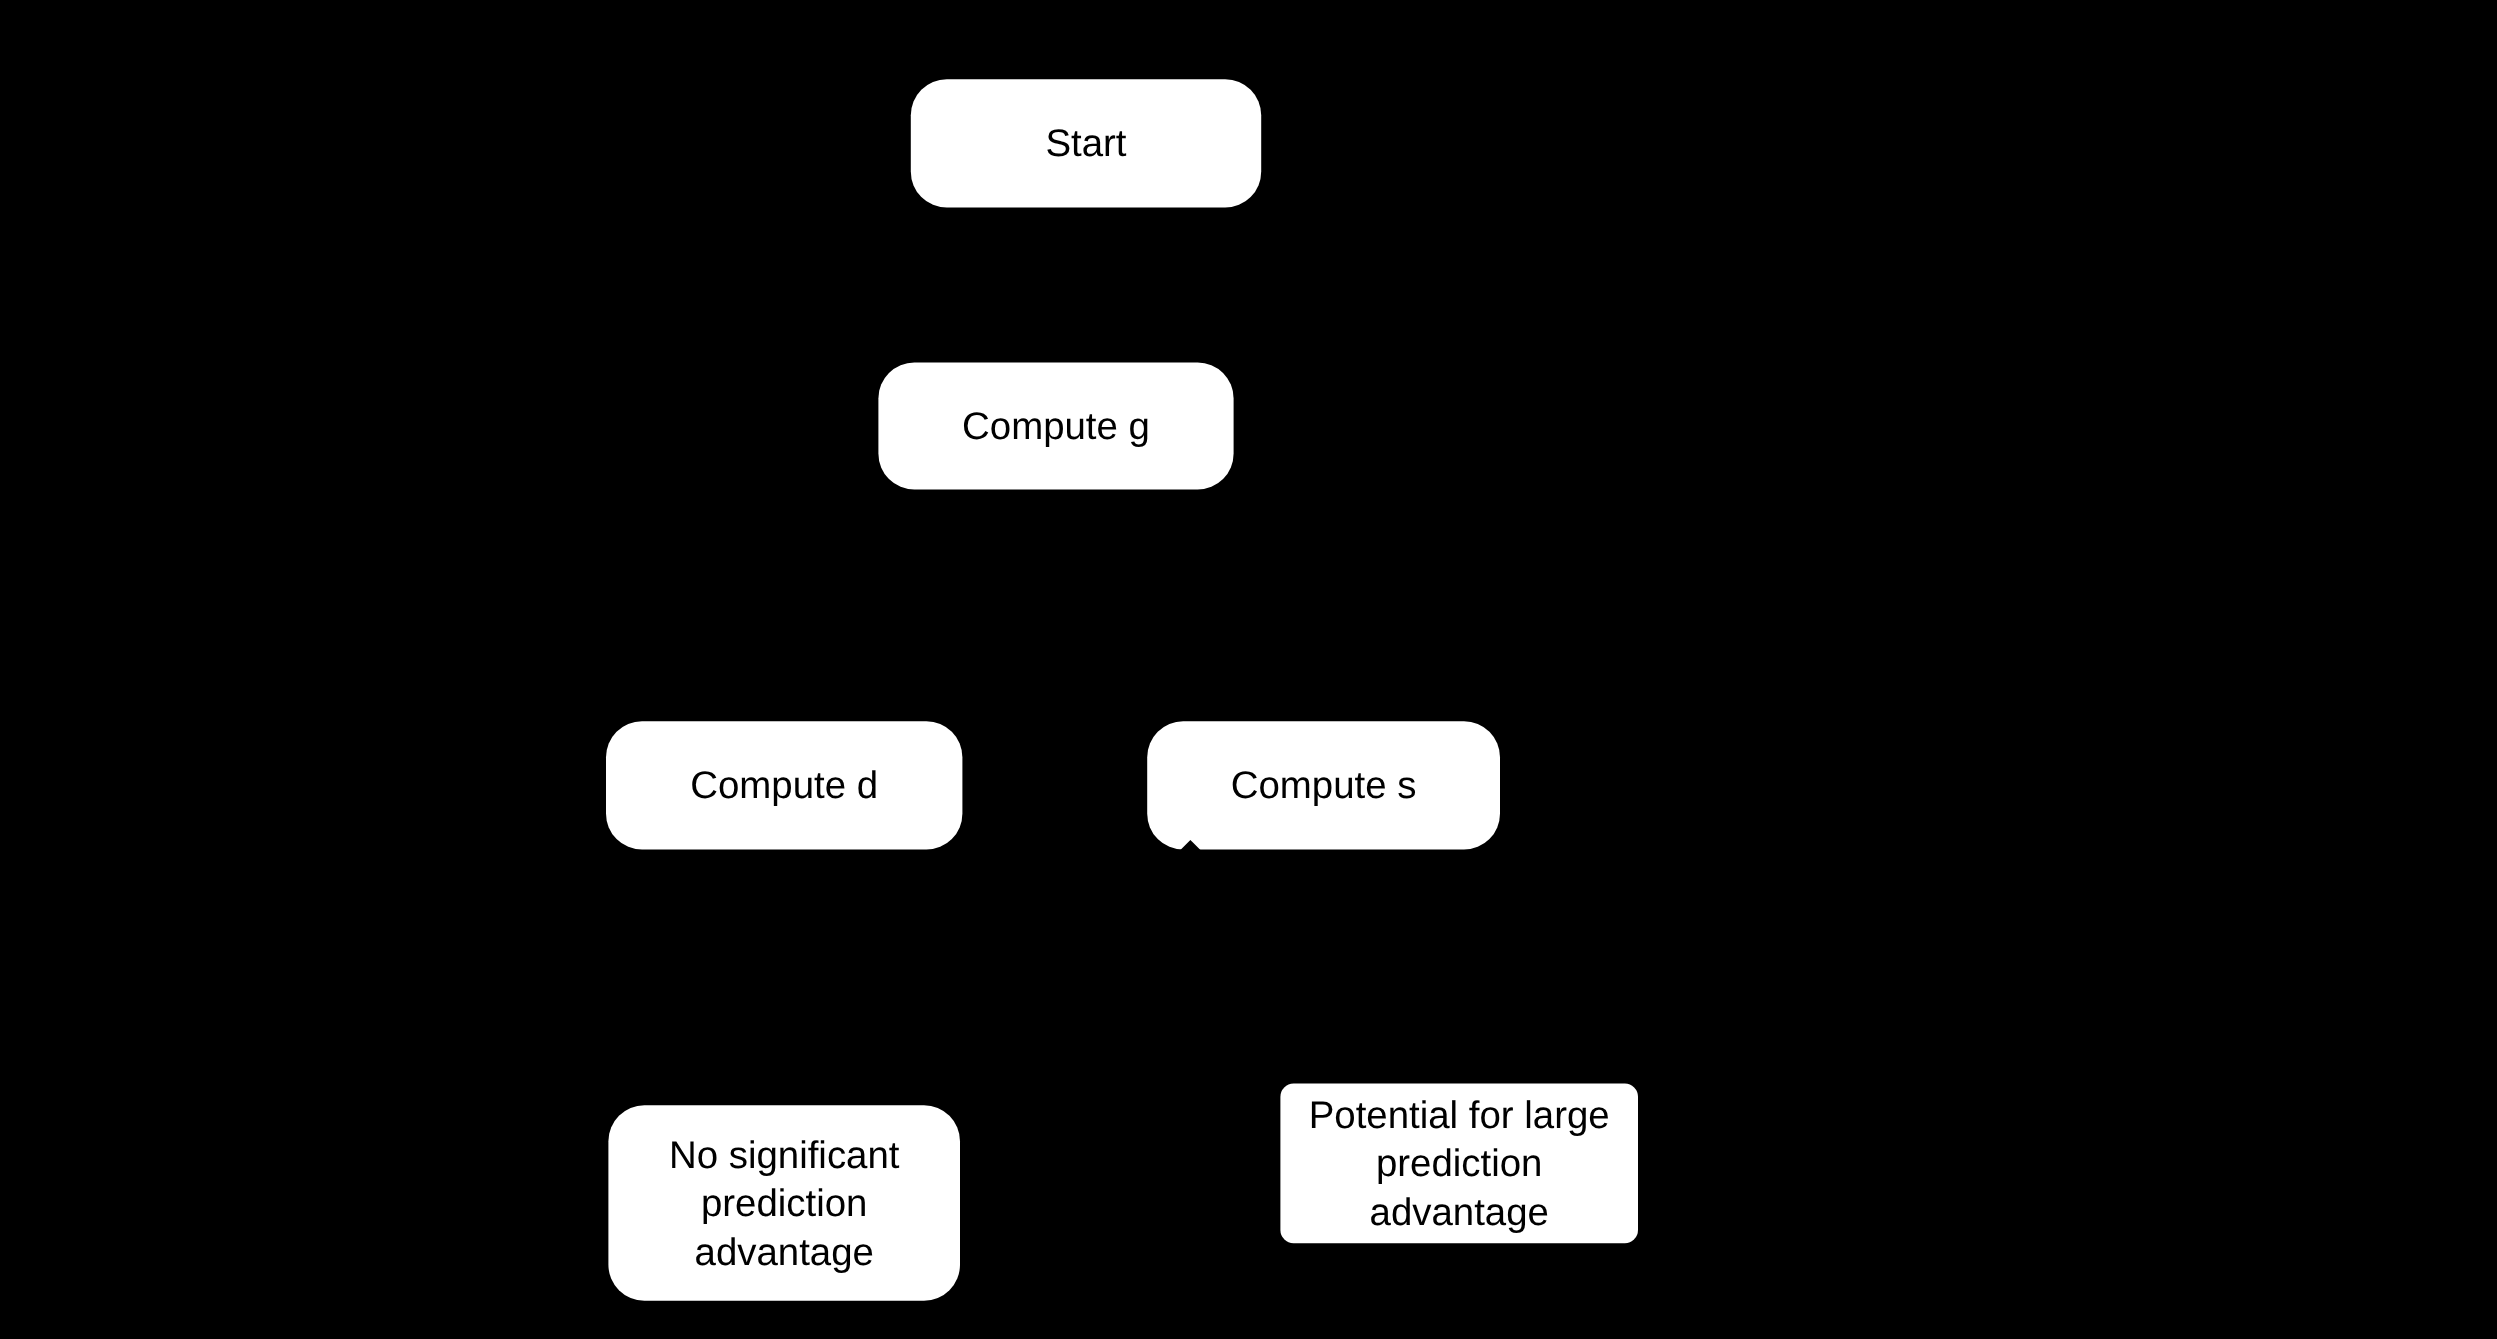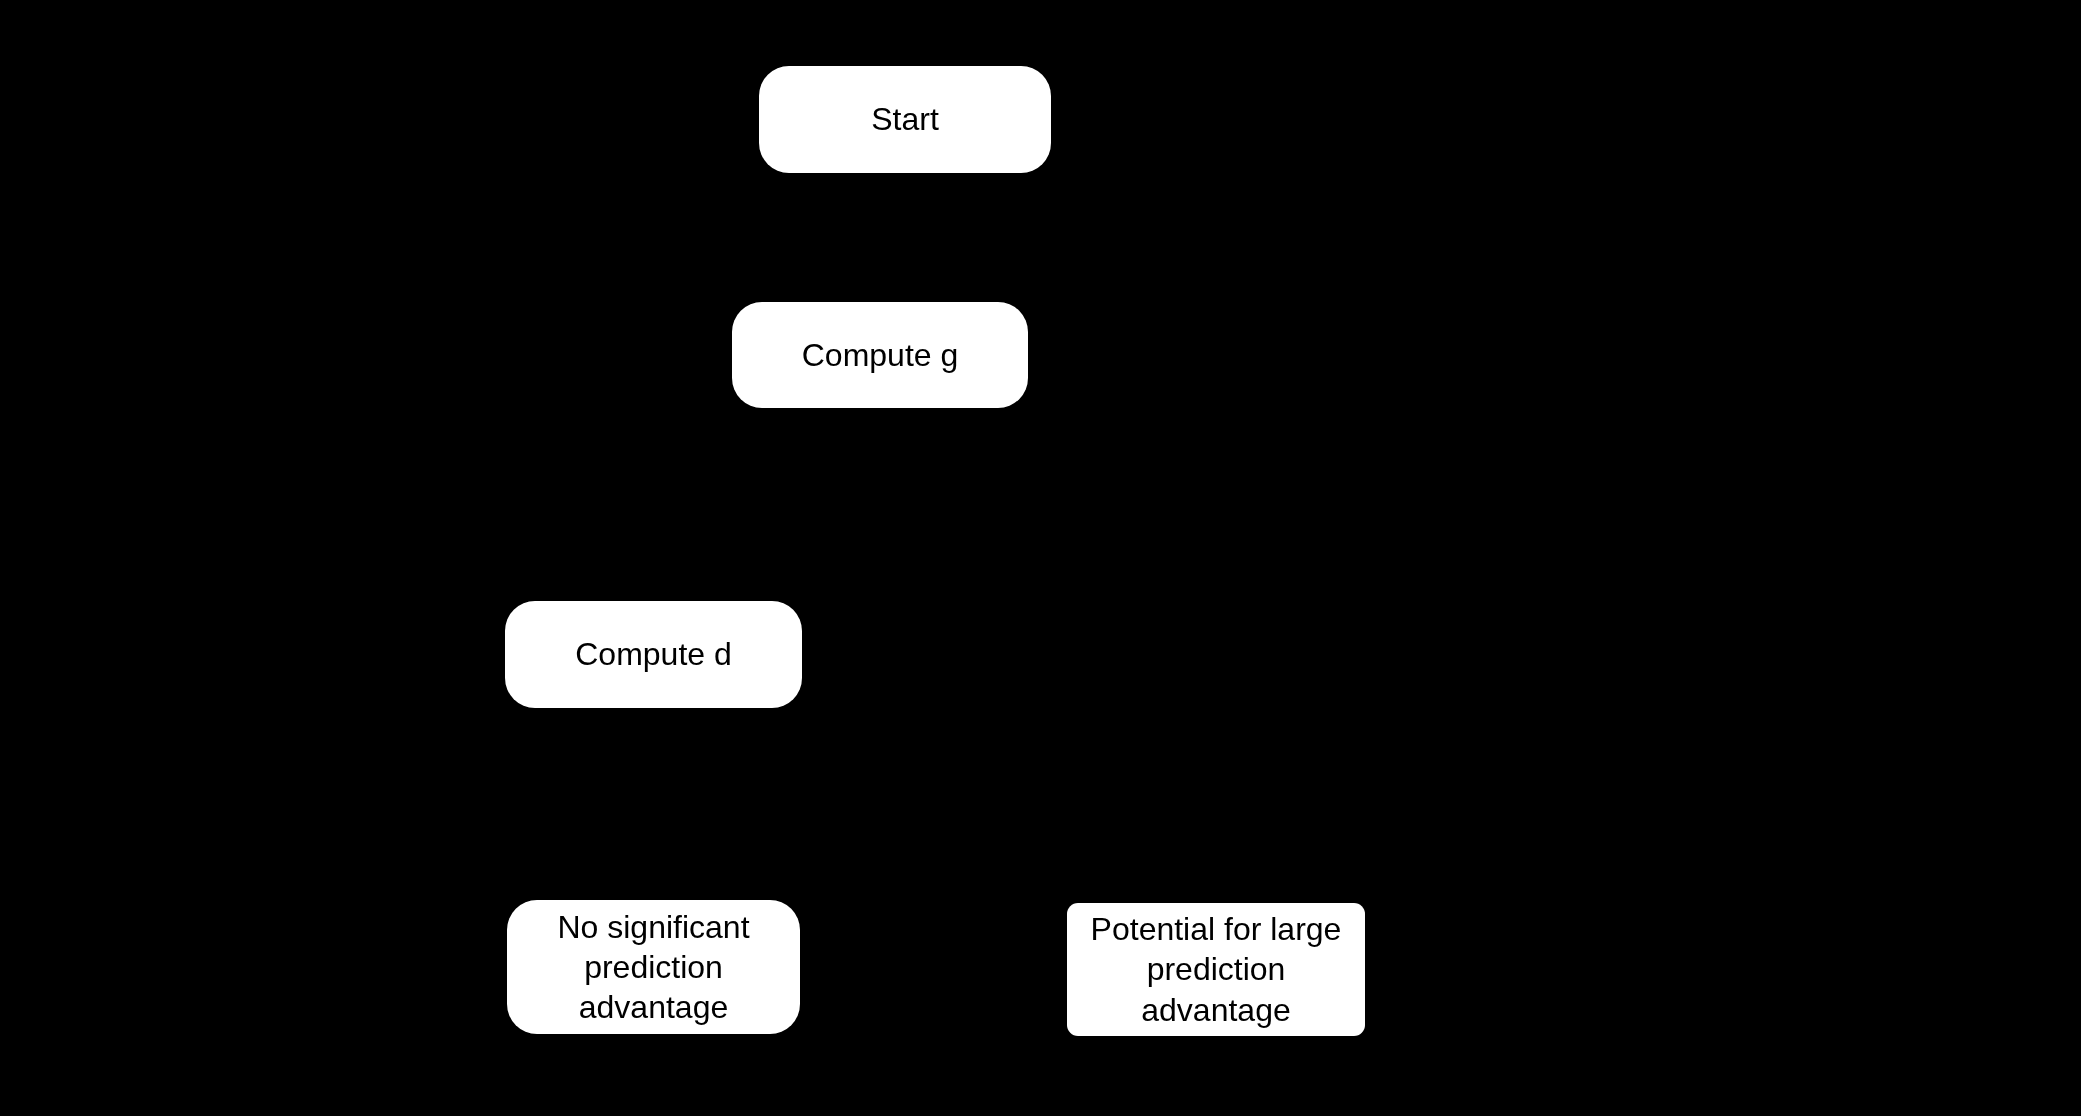--- a/index.html
+++ b/index.html
@@ -29,21 +29,21 @@
     line-height: 1.26;
     white-space: pre-line;
     box-sizing: border-box;
     padding: 0 12px;
   }
   
   .node-start        { left: 733px;  top: 66px;  width: 292px; height: 107px; margin-left: 26px; }
   .node-compute-g    { left: 732px;  top: 302px; width: 296px; height: 106px; }
   .node-compute-d    { left: 505px;  top: 601px; width: 297px; height: 107px; }
   .node-compute-s    { left: 956px;  top: 601px; width: 294px; height: 107px; }
-  .node-no-adv       { left: 507px;  top: 900px; width: 293px; height: 134px; }
+  .node-no-adv       { left: 507px;  top: 921px; width: 293px; height: 163px; }
   .node-pot-adv      { left: 1067px; top: 903px; width: 298px; height: 133px; border-radius: 11px; }
 
   
   .edge-artifact {
     position: absolute;
     left: 27px;
     bottom: -1px;
     width: 18px;
     height: 9px;
     background: #000000;
@@ -60,20 +60,24 @@
   </div>
 
   <div class="node node-compute-d">
     <span>Compute d</span>
   </div>
 
   <div class="node node-compute-g">
     <span>Compute g</span>
   </div>
 
+  <div class="node node-compute-s">
+    <span>Compute s</span>
+    <div class="edge-artifact"></div>
+  </div>
 
   <div class="node node-no-adv">
     <span>No significant
 prediction
 advantage</span>
   </div>
 
   <div class="node node-pot-adv">
     <span>Potential for large
 prediction

